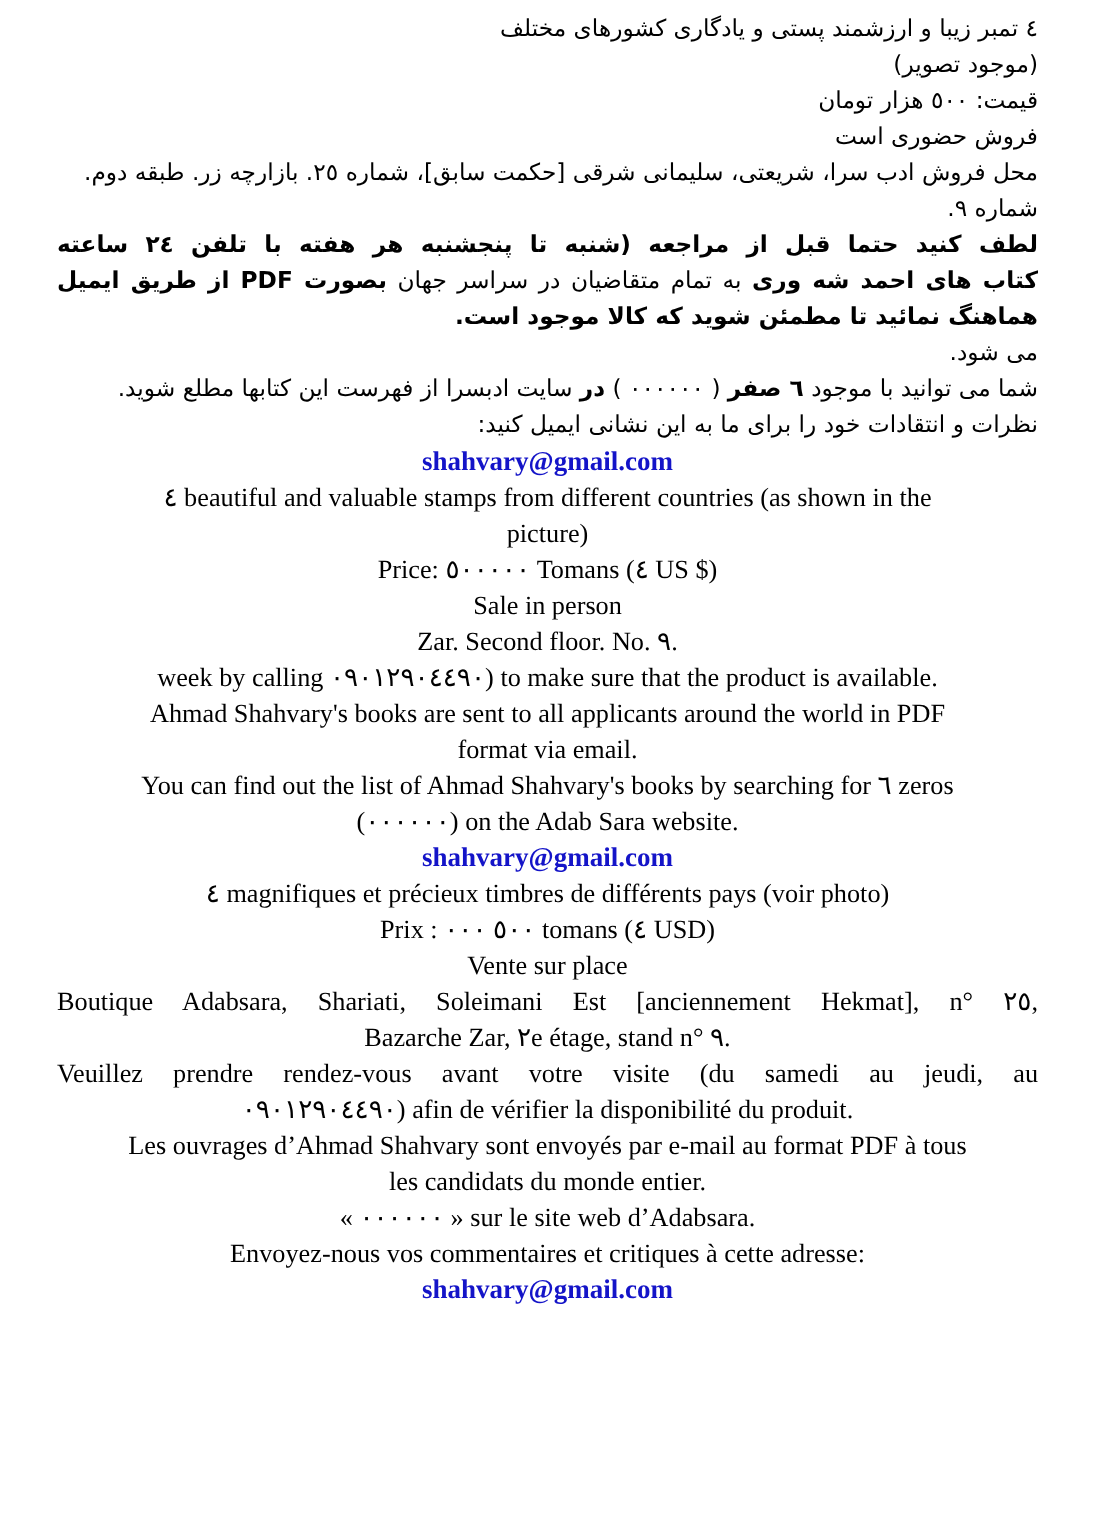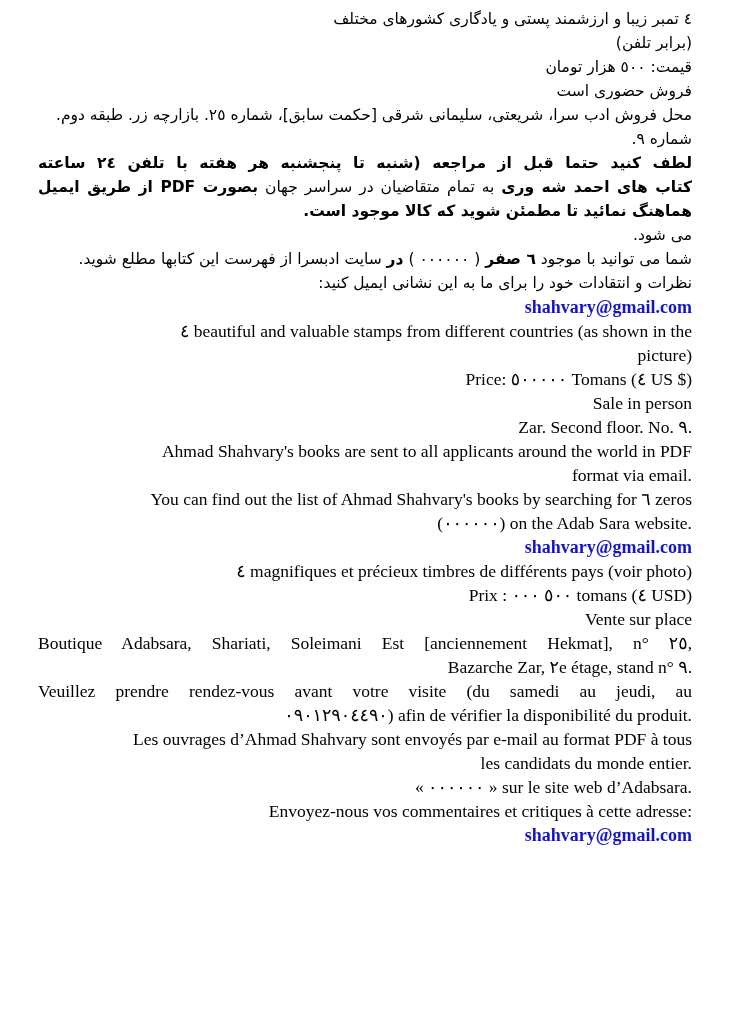--- a/index.html
+++ b/index.html
@@ -14,21 +14,21 @@
     width: 726px; height: 1024px;
     box-sizing: border-box;
     padding: 7px 34px 0 38px;
     background: #ffffff;
   }
   .line {
     height: 24px;
     line-height: 24px;
     overflow: hidden;
     font-size: 17.5px;
-    text-align: right;
+    text-align: center;
     white-space: nowrap;
   }
   .line.rtl {
     direction: rtl;
     text-align: right;
     font-family: "DejaVu Sans", "Liberation Serif", sans-serif;
     font-size: 15.5px;
   }
   .line.just {
     white-space: normal;
@@ -41,37 +41,38 @@
     font-weight: bold;
     font-family: "Liberation Serif", "DejaVu Serif", serif;
     font-size: 18px;
   }
 </style>
 </head>
 <body style="background: rgb(255, 255, 255); color: rgb(0, 0, 0);">
 
 <div class="page">
     <div class="line rtl"><span class="">٤ تمبر زیبا و ارزشمند پستی و یادگاری کشورهای مختلف</span></div>
-    <div class="line rtl"><span class="">(برابر تلفن)</span></div>
+    <div class="line rtl"><span class="">(موجود تصویر)</span></div>
     <div class="line rtl"><span class="">قیمت: ٥٠٠ هزار تومان</span></div>
     <div class="line rtl"><span class="">فروش حضوری است</span></div>
     <div class="line rtl"><span class="">محل فروش ادب سرا، شریعتی، سلیمانی شرقی [حکمت سابق]، شماره ٢٥. بازارچه زر. طبقه دوم.</span></div>
     <div class="line rtl"><span class="">شماره ٩.</span></div>
     <div class="line rtl just"><span class="bold ">لطف کنید حتما قبل از مراجعه (شنبه تا پنجشنبه هر هفته با تلفن ٢٤ ساعته ٠٩٠١٢٩٠٤٤٩٠)</span></div>
     <div class="line rtl just"><span class="bold ">کتاب های احمد شه وری</span><span class=""> به تمام متقاضیان در سراسر جهان </span><span class="bold ">بصورت PDF از طریق ایمیل</span></div>
     <div class="line rtl"><span class="bold ">هماهنگ نمائید تا مطمئن شوید که کالا موجود است.</span></div>
     <div class="line rtl"><span class="">می شود.</span></div>
     <div class="line rtl"><span class="">شما می توانید با موجود </span><span class="bold ">٦ صفر</span><span class=""> ( ٠٠٠٠٠٠ ) </span><span class="bold ">در</span><span class=""> سایت ادبسرا از فهرست این کتابها مطلع شوید.</span></div>
     <div class="line rtl"><span class="">نظرات و انتقادات خود را برای ما به این نشانی ایمیل کنید:</span></div>
     <div class="line"><span class="email">shahvary@gmail.com</span></div>
     <div class="line"><span class="">٤ beautiful and valuable stamps from different countries (as shown in the</span></div>
     <div class="line"><span class="">picture)</span></div>
     <div class="line"><span class="">Price: ٥٠٠٠٠٠ Tomans (٤ US $)</span></div>
     <div class="line"><span class="">Sale in person</span></div>
     <div class="line"><span class="">Zar. Second floor. No. ٩.</span></div>
+    <div class="line"><span class="">week by calling ٠٩٠١٢٩٠٤٤٩٠) to make sure that the product is available.</span></div>
     <div class="line"><span class="">Ahmad Shahvary's books are sent to all applicants around the world in PDF</span></div>
     <div class="line"><span class="">format via email.</span></div>
     <div class="line"><span class="">You can find out the list of Ahmad Shahvary's books by searching for ٦ zeros</span></div>
     <div class="line"><span class="">(٠٠٠٠٠٠) on the Adab Sara website.</span></div>
     <div class="line"><span class="email">shahvary@gmail.com</span></div>
     <div class="line"><span class="">٤ magnifiques et précieux timbres de différents pays (voir photo)</span></div>
     <div class="line"><span class="">Prix : ٥٠٠ ٠٠٠ tomans (٤ USD)</span></div>
     <div class="line"><span class="">Vente sur place</span></div>
     <div class="line just"><span class="">Boutique Adabsara, Shariati, Soleimani Est [anciennement Hekmat], n° ٢٥,</span></div>
     <div class="line"><span class="">Bazarche Zar, ٢e étage, stand n° ٩.</span></div>

